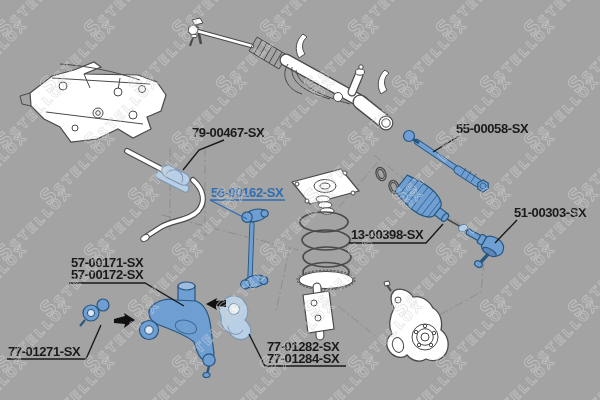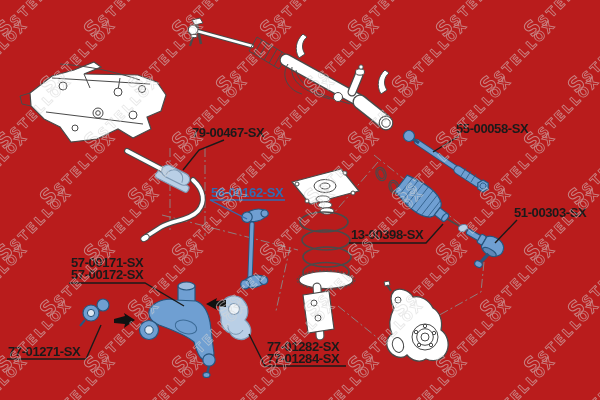--- a/index.html
+++ b/index.html
@@ -1,17 +1,17 @@
 <!DOCTYPE html>
 <html><head>
 <meta charset="utf-8">
 <style>
   html,body{margin:0;padding:0;background:#fff;}
   body{width:600px;height:400px;overflow:hidden;}
-  .canvas{width:600px;height:400px;position:relative;background:#b91c1c;}
+  .canvas{width:600px;height:400px;position:relative;background:#a3a3a3;}
   svg{display:block;}
   .lbl{font-family:"Liberation Sans",sans-serif;font-weight:700;font-size:13px;letter-spacing:-0.4px;fill:#1a1a1a;}
   .lbl-blue{fill:#2e6db4;}
   .leader{stroke:#1a1a1a;stroke-width:1.4;fill:none;}
   .leader-blue{stroke:#2e6db4;stroke-width:1.4;fill:none;}
   .dash{stroke:#8a8a8a;stroke-width:0.9;fill:none;stroke-dasharray:9 3 2 3;}
   .ln{stroke:#4a4a4a;fill:#fff;}
   .lnf{stroke:#4a4a4a;fill:none;}
   .blue{fill:#6f9fd2;stroke:#27567f;stroke-width:1.2;}
   .blue-dk{stroke:#27567f;fill:none;}

